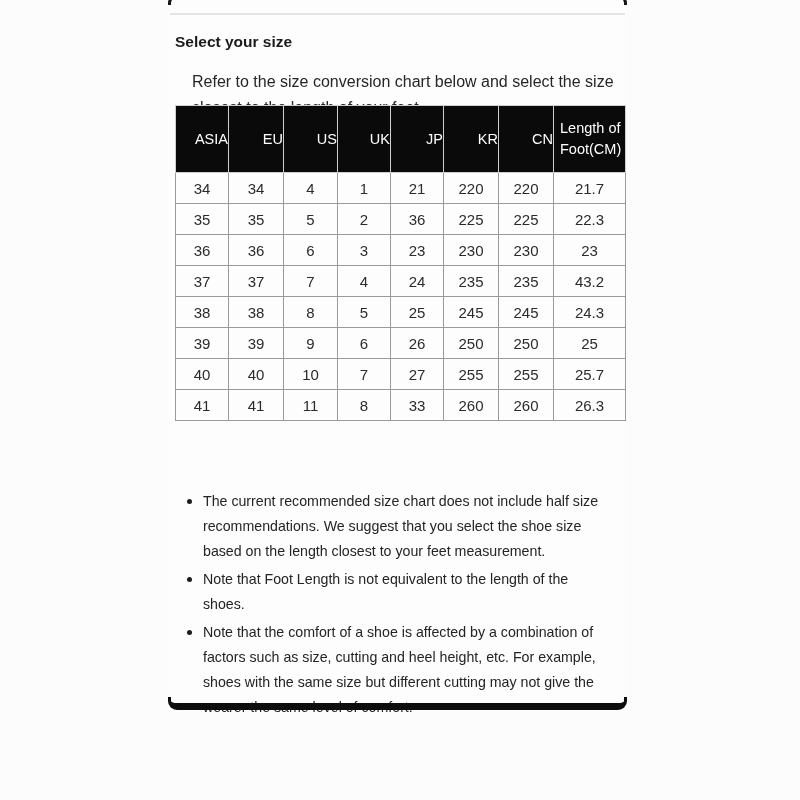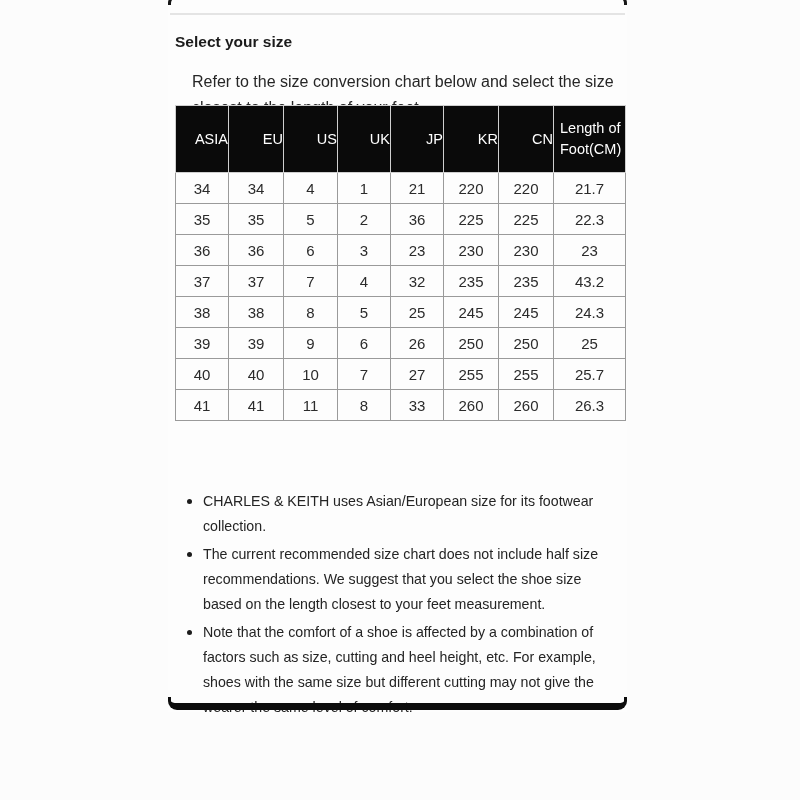--- a/index.html
+++ b/index.html
@@ -205,21 +205,21 @@
             <td>23</td>
             <td>230</td>
             <td>230</td>
             <td>23</td>
           </tr>
           <tr>
             <td>37</td>
             <td>37</td>
             <td>7</td>
             <td>4</td>
-            <td>32</td>
+            <td>24</td>
             <td>235</td>
             <td>235</td>
             <td>43.2</td>
           </tr>
           <tr>
             <td>38</td>
             <td>38</td>
             <td>8</td>
             <td>5</td>
             <td>25</td>
@@ -254,20 +254,20 @@
             <td>8</td>
             <td>33</td>
             <td>260</td>
             <td>260</td>
             <td>26.3</td>
           </tr>
         </tbody>
     </table>
 
     <ul class="notes" id="notes-list">
-        <li><span class="bullet"></span><span>CHARLES &amp; KEITH uses Asian/European size for its footwear collection.</span></li>
         <li><span class="bullet"></span><span>The current recommended size chart does not include half size recommendations. We suggest that you select the shoe size based on the length closest to your feet measurement.</span></li>
+        <li><span class="bullet"></span><span>Note that Foot Length is not equivalent to the length of the shoes.</span></li>
         <li><span class="bullet"></span><span>Note that the comfort of a shoe is affected by a combination of factors such as size, cutting and heel height, etc. For example, shoes with the same size but different cutting may not give the wearer the same level of comfort.</span></li>
       </ul>
 
     <div class="card-bottom-edge"></div>
   </div>
 </div>
 
 </body></html>

